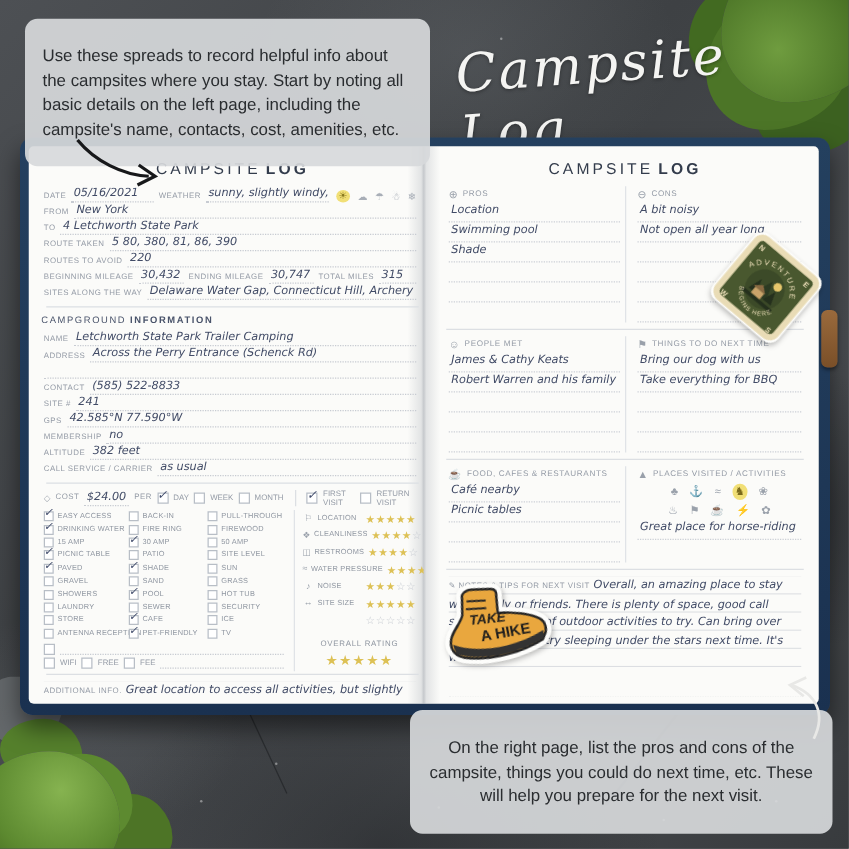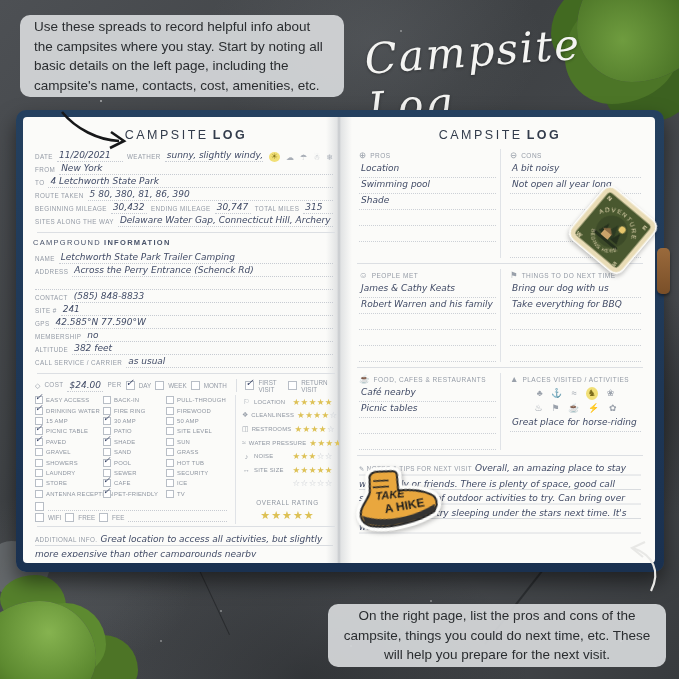--- a/index.html
+++ b/index.html
@@ -25,21 +25,21 @@
   #moss-tr{top:-38px;right:-28px;width:130px;height:120px;background:radial-gradient(circle at 35% 65%, #6f9c3f, #4c7527 55%, #39601e 80%);
     border-radius:46% 54% 58% 42%/55% 48% 52% 45%;
     box-shadow:-20px 30px 0 -8px #4c7527,-46px 6px 0 -20px #426a21,8px 60px 0 -18px #3c6120;}
   #moss-bl{bottom:-26px;left:-22px;width:118px;height:104px;background:radial-gradient(circle at 60% 30%, #86b350, #5d8a30 55%, #44691f 85%);
     border-radius:52% 48% 42% 58%/48% 55% 45% 52%;
     box-shadow:26px -14px 0 -16px #5d8a30,64px 12px 0 -22px #4d7426,-4px -52px 0 -26px #55802c;}
   #stone-bl{position:absolute;left:-14px;bottom:84px;width:64px;height:54px;background:#6d7174;opacity:.75;
     border-radius:40% 60% 55% 45%/50% 45% 55% 50%;}
 
   
-  .note{position:absolute;background:rgba(215,217,219,.92);border-radius:10px;padding:2px 14px;
+  .note{position:absolute;background:rgba(215,217,219,.92);border-radius:10px;padding:20px 14px;
     font-size:13.5px;line-height:1.45;color:#2a2d30;}
   .note-tl{left:20px;top:15px;width:296px;}
   .note-br{right:13px;bottom:12px;width:310px;text-align:center;}
   .script-title{position:absolute;left:366px;top:24px;width:305px;font-family:"DejaVu Serif",serif;
     font-style:italic;font-size:42px;color:#f4f4f2;transform:rotate(-4deg);letter-spacing:2px;
     text-shadow:0 1px 3px rgba(0,0,0,.35);}
 
   
   .book{position:absolute;left:16px;top:110px;width:648px;height:462px;background:linear-gradient(#24405f,#1a3150);
     border-radius:10px;box-shadow:0 10px 20px rgba(0,0,0,.5);}
@@ -138,21 +138,21 @@
     <div class="pages">
       <div class="gutter"></div>
 
       <div class="pg pl">
         <div class="ph">
           <span>CAMPSITE</span><b>LOG</b>
         </div>
 
         <div class="row">
           <span class="lb">DATE</span>
-          <span class="hw c" style="width:62px;">11/20/2021</span>
+          <span class="hw c" style="width:62px;">05/16/2021</span>
           <span class="lb">WEATHER</span>
           <span class="hw">sunny, slightly windy, 77 F</span>
           <span class="wi hl">☀</span>
           <span class="wi">☁</span>
           <span class="wi">☂</span>
           <span class="wi">☃</span>
           <span class="wi">❄</span>
         </div>
         <div class="row">
           <span class="lb">FROM</span>
@@ -160,20 +160,24 @@
         </div>
         <div class="row">
           <span class="lb">TO</span>
           <span class="hw">4 Letchworth State Park</span>
         </div>
         <div class="row">
           <span class="lb">ROUTE TAKEN</span>
           <span class="hw">5 80, 380, 81, 86, 390</span>
         </div>
         <div class="row">
+          <span class="lb">ROUTES TO AVOID</span>
+          <span class="hw">220</span>
+        </div>
+        <div class="row">
           <span class="lb">BEGINNING MILEAGE</span>
           <span class="hw c" style="width:32px;">30,432</span>
           <span class="lb">ENDING MILEAGE</span>
           <span class="hw c" style="width:32px;">30,747</span>
           <span class="lb">TOTAL MILES</span>
           <span class="hw">315</span>
         </div>
         <div class="row">
           <span class="lb">SITES ALONG THE WAY</span>
           <span class="hw">Delaware Water Gap, Connecticut Hill, Archery Hill, Mount Morris Dam</span>
@@ -190,21 +194,21 @@
         </div>
         <div class="row">
           <span class="lb">ADDRESS</span>
           <span class="hw">Across the Perry Entrance (Schenck Rd)</span>
         </div>
         <div class="row">
             <span class="hw"></span>
           </div>
         <div class="row">
           <span class="lb">CONTACT</span>
-          <span class="hw">(585) 848-8833</span>
+          <span class="hw">(585) 522-8833</span>
         </div>
         <div class="row">
           <span class="lb">SITE #</span>
           <span class="hw">241</span>
         </div>
         <div class="row">
           <span class="lb">GPS</span>
           <span class="hw">42.585°N 77.590°W</span>
         </div>
         <div class="row">

